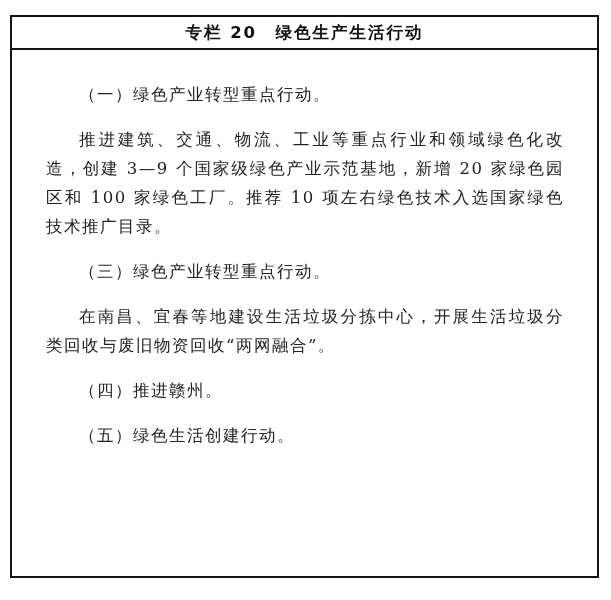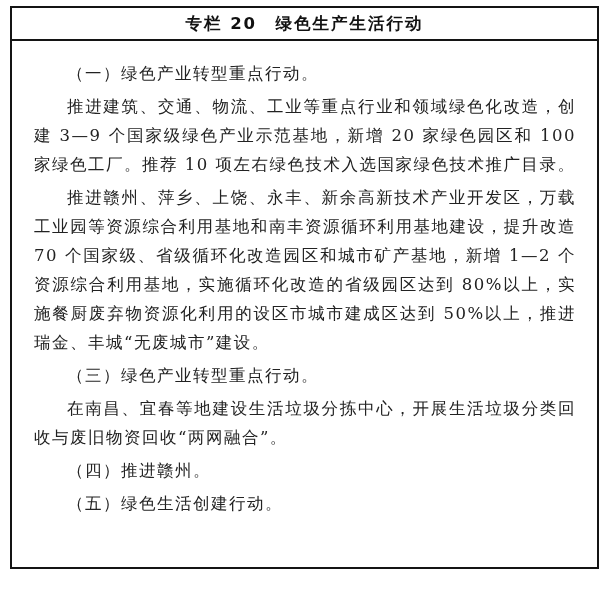--- a/index.html
+++ b/index.html
@@ -10,21 +10,21 @@
   .page {
     position: relative;
     width: 611px;
     height: 600px;
     background: #ffffff;
     overflow: hidden;
   }
   .panel {
     position: absolute;
     left: 10px;
-    top: 6px;
+    top: 15px;
     width: 585px;
     height: 559px;
     border: 2px solid #141414;
     background: #ffffff;
     box-sizing: content-box;
   }
   .panel-title {
     height: 31px;
     border-bottom: 2px solid #141414;
     display: flex;
@@ -39,39 +39,38 @@
   }
   .panel-body {
     padding: 14px 17px 0 18px;
     font-family: "DejaVu Serif", "Liberation Serif", serif;
     font-size: 16.5px;
     line-height: 29px;
     color: #222222;
     letter-spacing: 1.5px;
   }
   .panel-body p {
-    margin: 4px;
+    margin: 16px;
     text-indent: 2em;
     text-align: justify;
   }
   .section-heading {
     text-align: left !important;
   }
 </style>
 </head>
 <body>
 
 <div class="page">
   <div class="panel">
     <div class="panel-title">专栏 20　绿色生产生活行动</div>
     <div class="panel-body">
       <p class="section-heading">（一）绿色产业转型重点行动。</p>
       <p class="section-para">推进建筑、交通、物流、工业等重点行业和领域绿色化改造，创建 3—9 个国家级绿色产业示范基地，新增 20 家绿色园区和 100 家绿色工厂。推荐 10 项左右绿色技术入选国家绿色技术推广目录。</p>
 
-      <p class="section-para">推进赣州、萍乡、上饶、永丰、新余高新技术产业开发区，万载工业园等资源综合利用基地和南丰资源循环利用基地建设，提升改造 70 个国家级、省级循环化改造园区和城市矿产基地，新增 1—2 个资源综合利用基地，实施循环化改造的省级园区达到 80%以上，实施餐厨废弃物资源化利用的设区市城市建成区达到 50%以上，推进瑞金、丰城“无废城市”建设。</p>
 
       <p class="section-heading">（三）绿色产业转型重点行动。</p>
       <p class="section-para">在南昌、宜春等地建设生活垃圾分拣中心，开展生活垃圾分类回收与废旧物资回收“两网融合”。</p>
 
       <p class="section-heading">（四）推进赣州。</p>
 
       <p class="section-heading">（五）绿色生活创建行动。</p>
 
     </div>
   </div>

